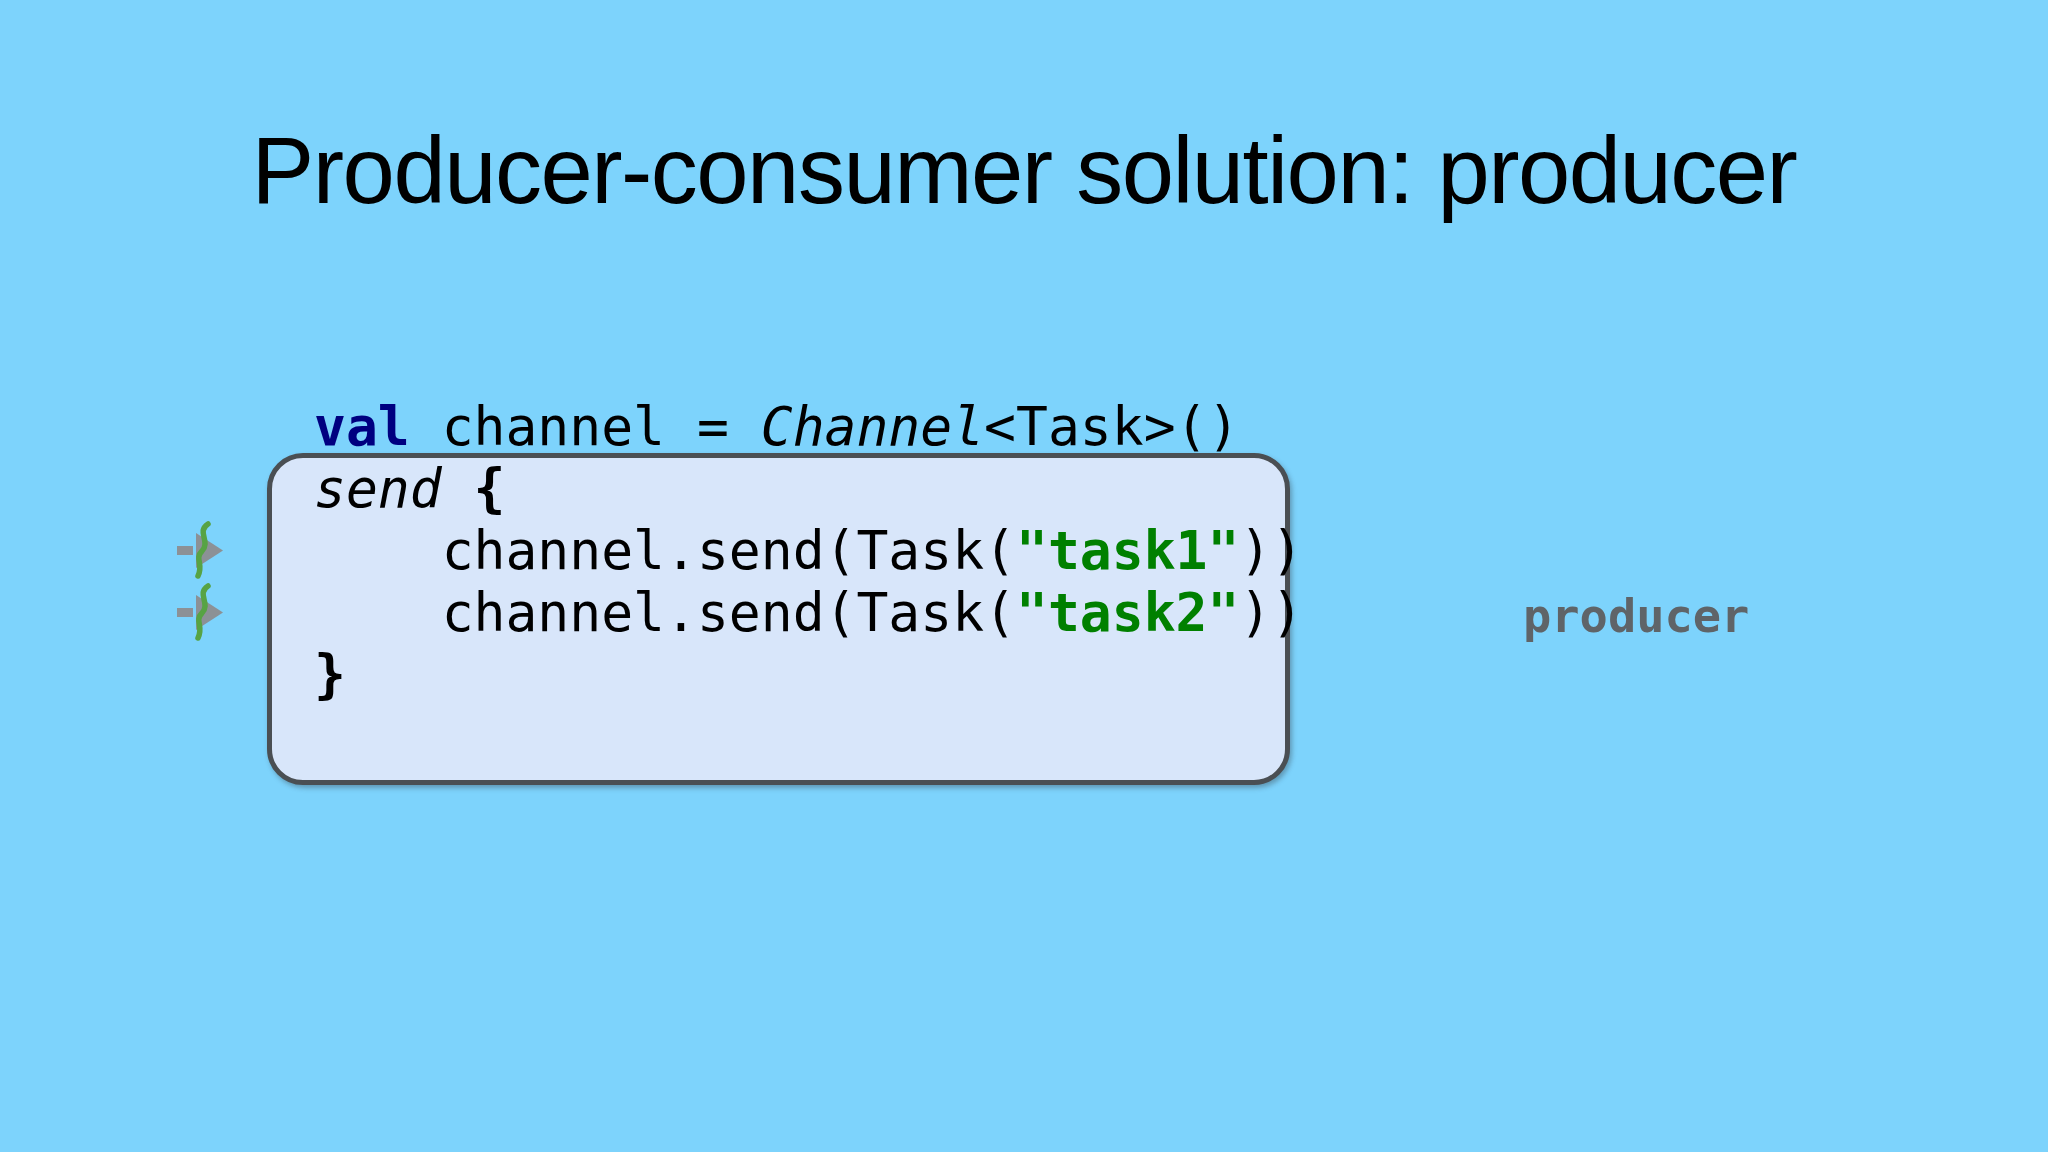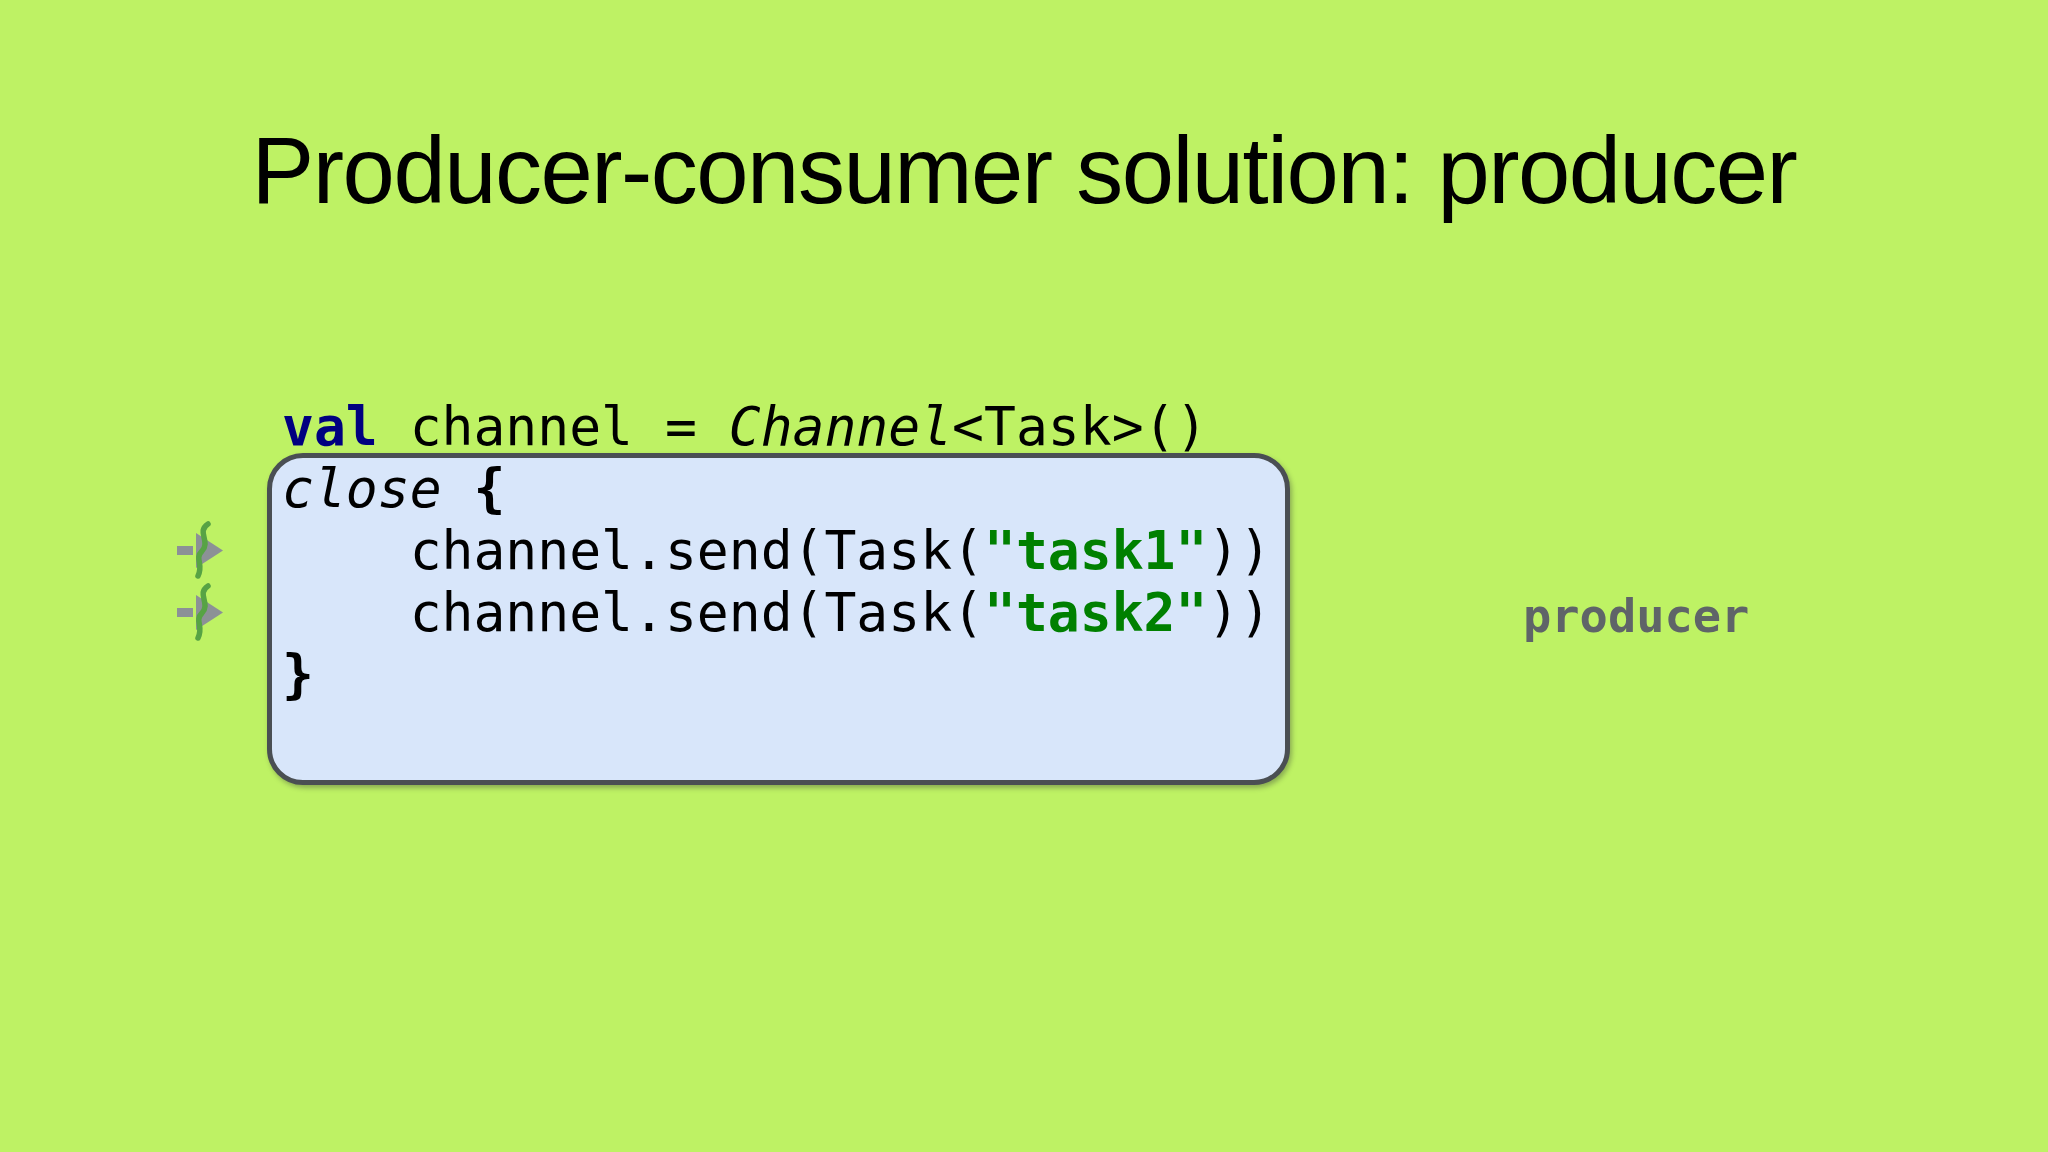--- a/index.html
+++ b/index.html
@@ -4,21 +4,21 @@
 <style>
   html, body {
     margin: 0;
     padding: 0;
     background: #ffffff;
   }
   .slide {
     position: relative;
     width: 2048px;
     height: 1152px;
-    background: #bef264;
+    background: #7dd3fc;
     overflow: hidden;
     font-family: "Liberation Sans", sans-serif;
   }
   .slide-title {
     position: absolute;
     top: 122px;
     left: 0;
     width: 100%;
     text-align: center;
     font-size: 94px;
@@ -45,20 +45,21 @@
     left: 282px;
     top: 396px;
     font-family: "DejaVu Sans Mono", monospace;
     font-size: 53px;
     line-height: 62px;
     color: var(--code-text, #000);
   }
   .code-line {
     white-space: pre;
     height: 62px;
+    margin-left: 32px;
   }
   .tok-keyword  { color: var(--keyword, #000080); font-weight: bold; }
   .tok-function { font-style: italic; }
   .tok-string   { color: var(--string, #008000); font-weight: bold; }
   .tok-brace    { font-weight: bold; }
   .tok-plain    { }
   .gutter-icon {
     position: absolute;
     left: 175px;
     width: 58px;
@@ -82,21 +83,21 @@
 <body>
 
 <div class="slide">
 
   <div class="slide-title">Producer-consumer solution: producer</div>
 
   <div class="highlight-box"></div>
 
   <div class="code-block">
       <div class="code-line"><span class="tok-keyword">val</span><span class="tok-plain"> channel = </span><span class="tok-function">Channel</span><span class="tok-plain">&lt;Task&gt;()</span></div>
-      <div class="code-line"><span class="tok-function">close</span><span class="tok-plain"> </span><span class="tok-brace">{</span></div>
+      <div class="code-line"><span class="tok-function">send</span><span class="tok-plain"> </span><span class="tok-brace">{</span></div>
       <div class="code-line"><span class="tok-plain">    channel.send(Task(</span><span class="tok-string">"task1"</span><span class="tok-plain">))</span></div>
       <div class="code-line"><span class="tok-plain">    channel.send(Task(</span><span class="tok-string">"task2"</span><span class="tok-plain">))</span></div>
       <div class="code-line"><span class="tok-brace">}</span></div>
     </div>
 
   <span class="gutter-icon icon-1">
     <svg width="58" height="60" viewBox="0 0 58 60" xmlns="http://www.w3.org/2000/svg">
       <rect x="2" y="26" width="16" height="9" class="arrow-fill"></rect>
       <polygon points="21,13 48,30.5 21,48" class="arrow-fill"></polygon>
       <path d="M 33 4 C 21 12, 36 21, 27 31 C 19 39, 29 44, 23 56" fill="none" class="squiggle-stroke" stroke-width="5.5" stroke-linecap="round"></path>

